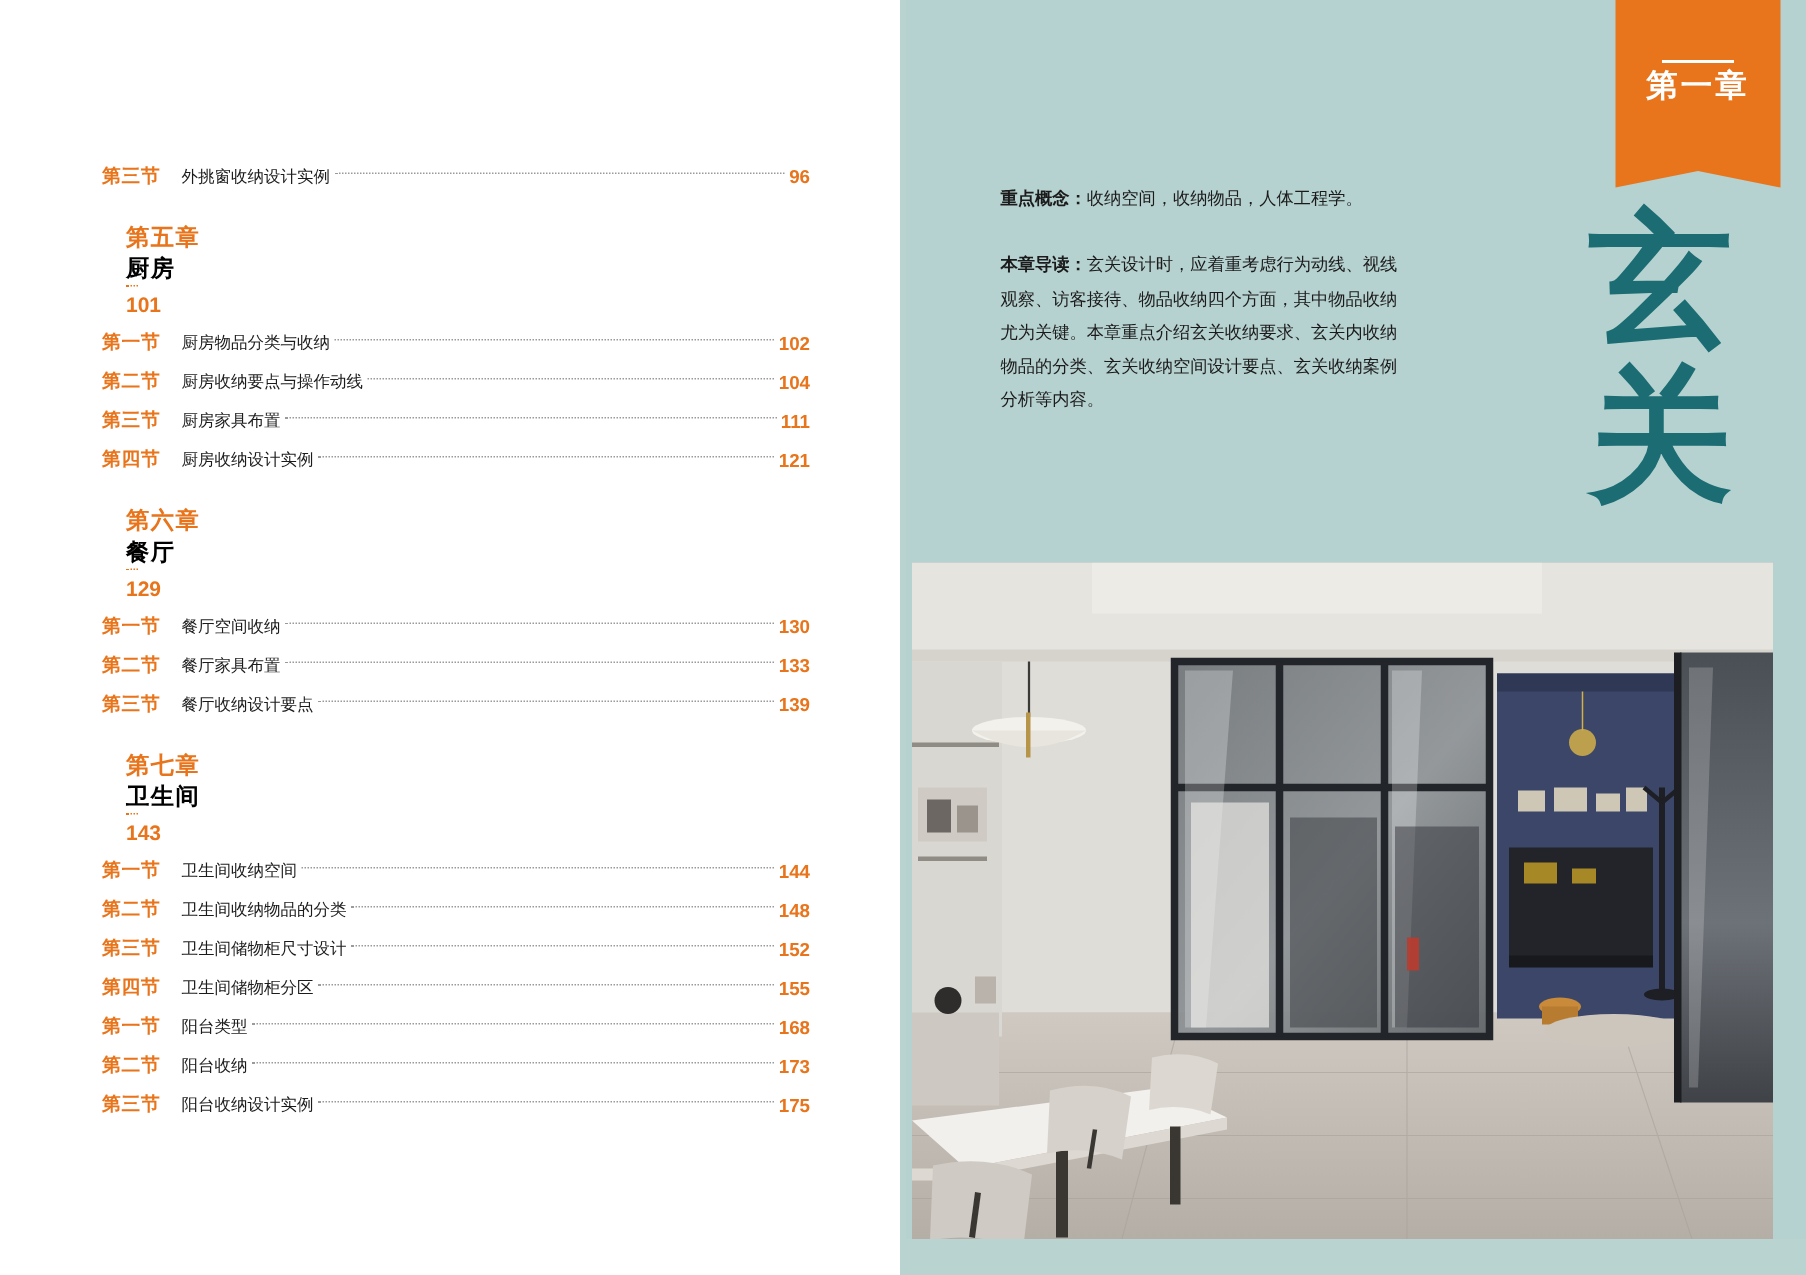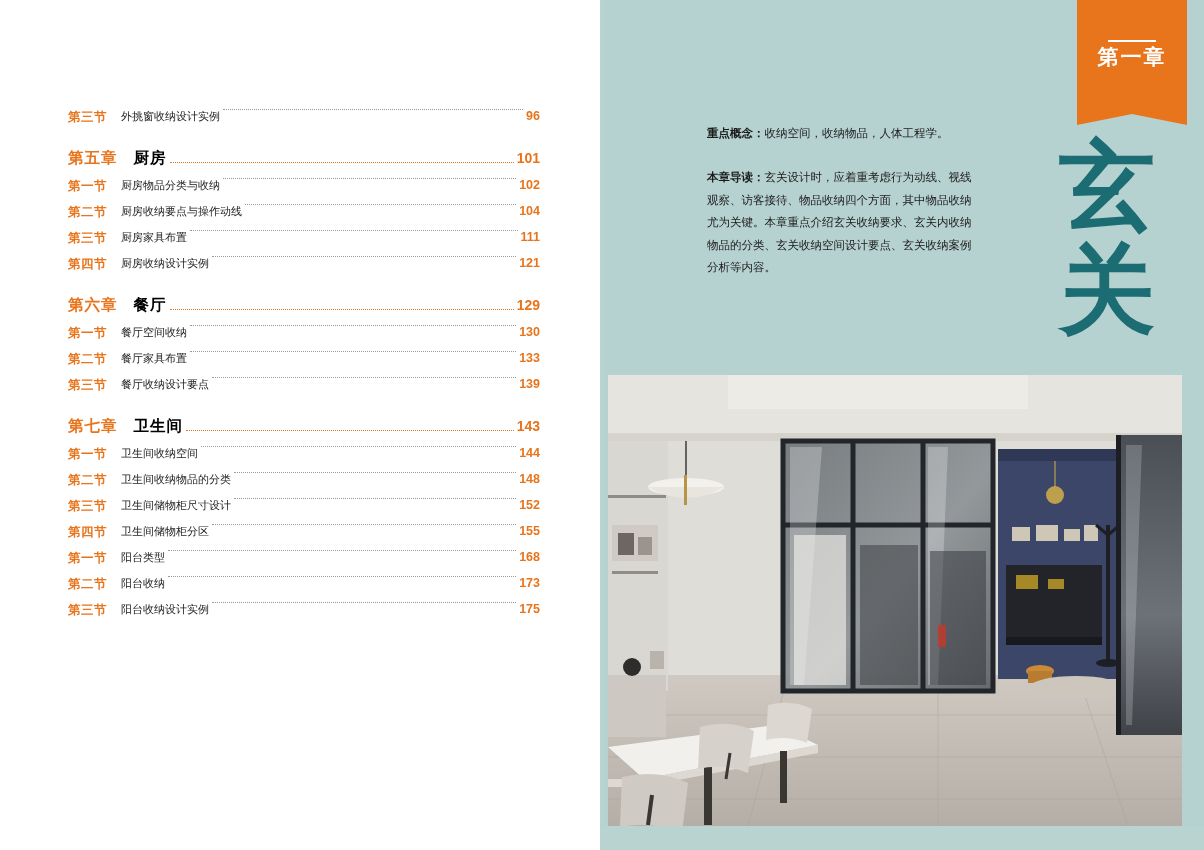--- a/index.html
+++ b/index.html
@@ -32,20 +32,21 @@
     left: 68px;
     top: 100px;
     width: 472px;
   }
 
   .chapter-row {
     display: flex;
     align-items: baseline;
     margin-top: 22px;
     margin-bottom: 6px;
+    flex-direction: column;
   }
   .chapter-title {
     color: #E8741B;
     font-weight: bold;
     font-size: 15.5px;
     letter-spacing: 1px;
     white-space: nowrap;
   }
   .chapter-name {
     color: #000000;
@@ -63,21 +64,21 @@
   }
   .chapter-row .pagenum {
     color: #E8741B;
     font-weight: bold;
     font-size: 14px;
     white-space: nowrap;
   }
 
   .section-row {
     display: flex;
-    align-items: flex-start;
+    align-items: center;
     margin: 9px 0;
   }
   .section-label {
     color: #E8741B;
     font-size: 12.5px;
     font-weight: bold;
     white-space: nowrap;
     letter-spacing: 0.5px;
   }
   .section-name {
@@ -169,21 +170,20 @@
   }
 
   .intro-block {
     position: absolute;
     left: 63px;
     top: 122px;
     width: 270px;
     color: #1b1b1b;
     font-size: 11.5px;
     line-height: 1.95;
-    margin-left: 40px;
   }
   .intro-block .lead {
     font-weight: bold;
   }
   .intro-p { margin: 0 0 22px 0; }
 
   .chapter-photo {
     position: absolute;
     left: 4px;
     top: 375px;

